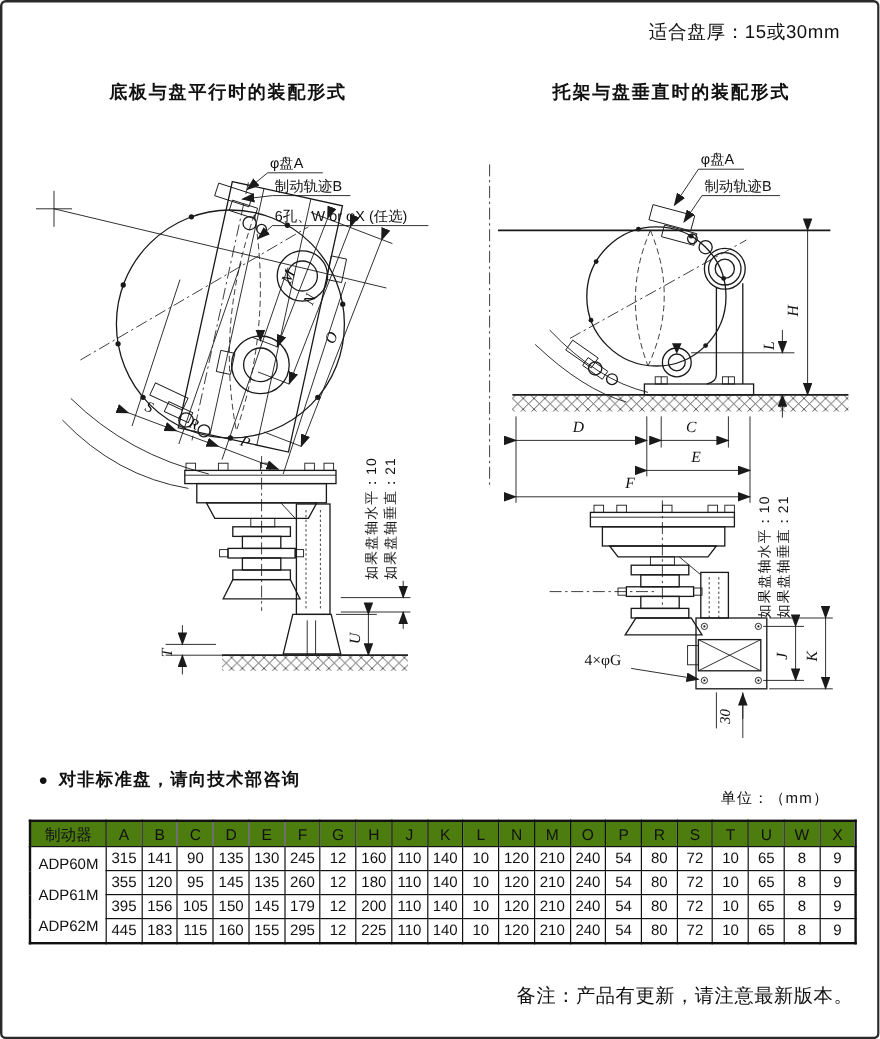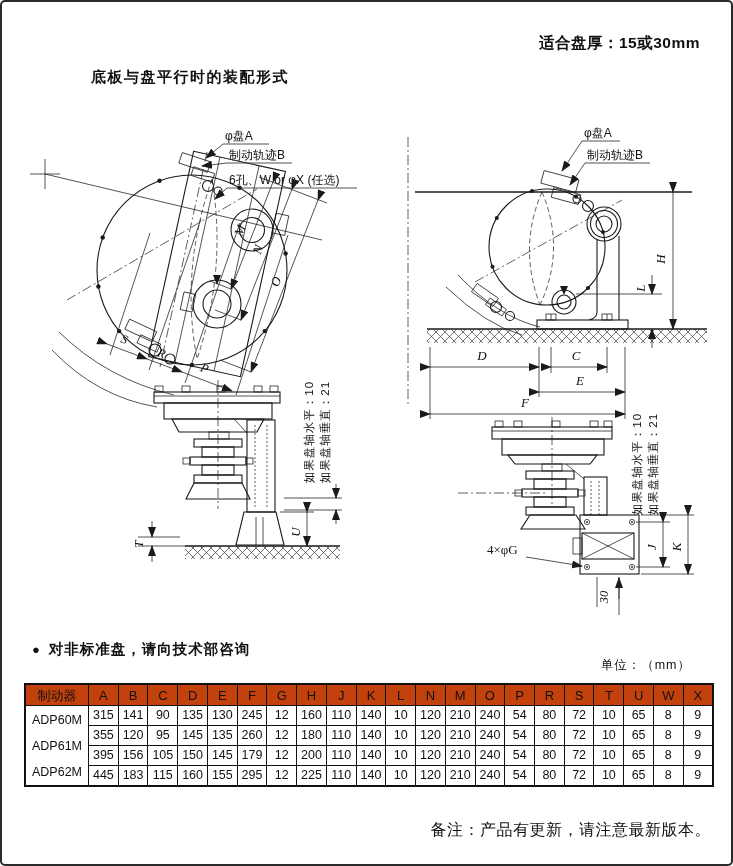--- a/index.html
+++ b/index.html
@@ -1,30 +1,30 @@
 <!DOCTYPE html>
 <html><head>
 <meta charset="utf-8">
 <style>
   html,body{margin:0;padding:0;background:#fff;}
   .page{position:relative;width:733px;height:866px;background:#fff;border:2px solid #2a2a2a;border-radius:5px;box-sizing:border-box;overflow:hidden;font-family:"Liberation Sans",sans-serif;color:#111;}
   .abs{position:absolute;}
-  .hdr-note{top:15px;right:31px;font-size:15.5px;font-weight:bold;letter-spacing:.5px;margin-top:16px;}
+  .hdr-note{top:15px;right:31px;font-size:15.5px;font-weight:normal;letter-spacing:.5px;}
   .title{top:66px;font-size:15px;font-weight:bold;letter-spacing:1.5px;text-align:center;}
   .title-left{left:8px;width:360px;}
   .title-right{left:400px;width:315px;}
   .consult{left:30px;top:638px;font-size:14.5px;font-weight:bold;letter-spacing:1px;}
   .consult .blt{font-size:13px;margin-right:8px;}
   .unit{right:40px;top:655px;font-size:12.5px;letter-spacing:1px;}
   .footer{right:20px;top:818px;font-size:16px;letter-spacing:.5px;}
   
   .spec-table{position:absolute;left:22px;top:681px;width:690px;border-collapse:collapse;table-layout:fixed;font-size:12.5px;}
   .spec-table th,.spec-table td{border:1px solid #111;text-align:center;padding:0;height:19px;line-height:1;overflow:hidden;white-space:nowrap;}
   .spec-table{border:2px solid #111;}
-  .spec-table th{background:#c2410c;font-weight:normal;font-size:13px;height:20px;}
+  .spec-table th{background:#4d7c0f;font-weight:normal;font-size:13px;height:20px;}
   .spec-table th.first{width:62px;font-size:13px;}
   .model-cell{font-size:12.5px;margin-top:24px;}
   .model-cell div{height:26px;line-height:26px;}
   
   .ln{stroke:#1a1a1a;fill:none;stroke-width:1.1;}
   .lt{stroke:#1a1a1a;fill:none;stroke-width:.75;}
   .lk{stroke:#1a1a1a;fill:none;stroke-width:1.5;}
   .dd{stroke:#1a1a1a;fill:none;stroke-width:.7;stroke-dasharray:10 3 2 3;}
   .dsh{stroke:#1a1a1a;fill:none;stroke-width:.7;stroke-dasharray:5 3;}
   .dot{stroke:#1a1a1a;fill:none;stroke-width:.7;stroke-dasharray:2 2;}
@@ -37,20 +37,21 @@
   .lbl{font:12px "Liberation Sans",sans-serif;}
 </style>
 </head>
 <body>
 
 <div class="page">
 
   <div class="abs hdr-note">适合盘厚：15或30mm</div>
 
   <div class="abs title title-left">底板与盘平行时的装配形式</div>
+  <div class="abs title title-right">托架与盘垂直时的装配形式</div>
 
   <svg class="abs" style="left:20px;top:105px" width="360" height="500" viewBox="0 0 360 500">
     <defs>
       <marker id="arw" markerWidth="11" markerHeight="8" refX="10" refY="4" orient="auto" markerUnits="userSpaceOnUse">
         <path d="M0,0 L11,4 L0,8 z" fill="#1a1a1a"></path>
       </marker>
       <pattern id="hatch" patternUnits="userSpaceOnUse" width="9" height="9">
         <path d="M0,9 L9,0 M0,0 L9,9" stroke="#3a3a3a" stroke-width="0.7"></path>
       </pattern>
     </defs>

